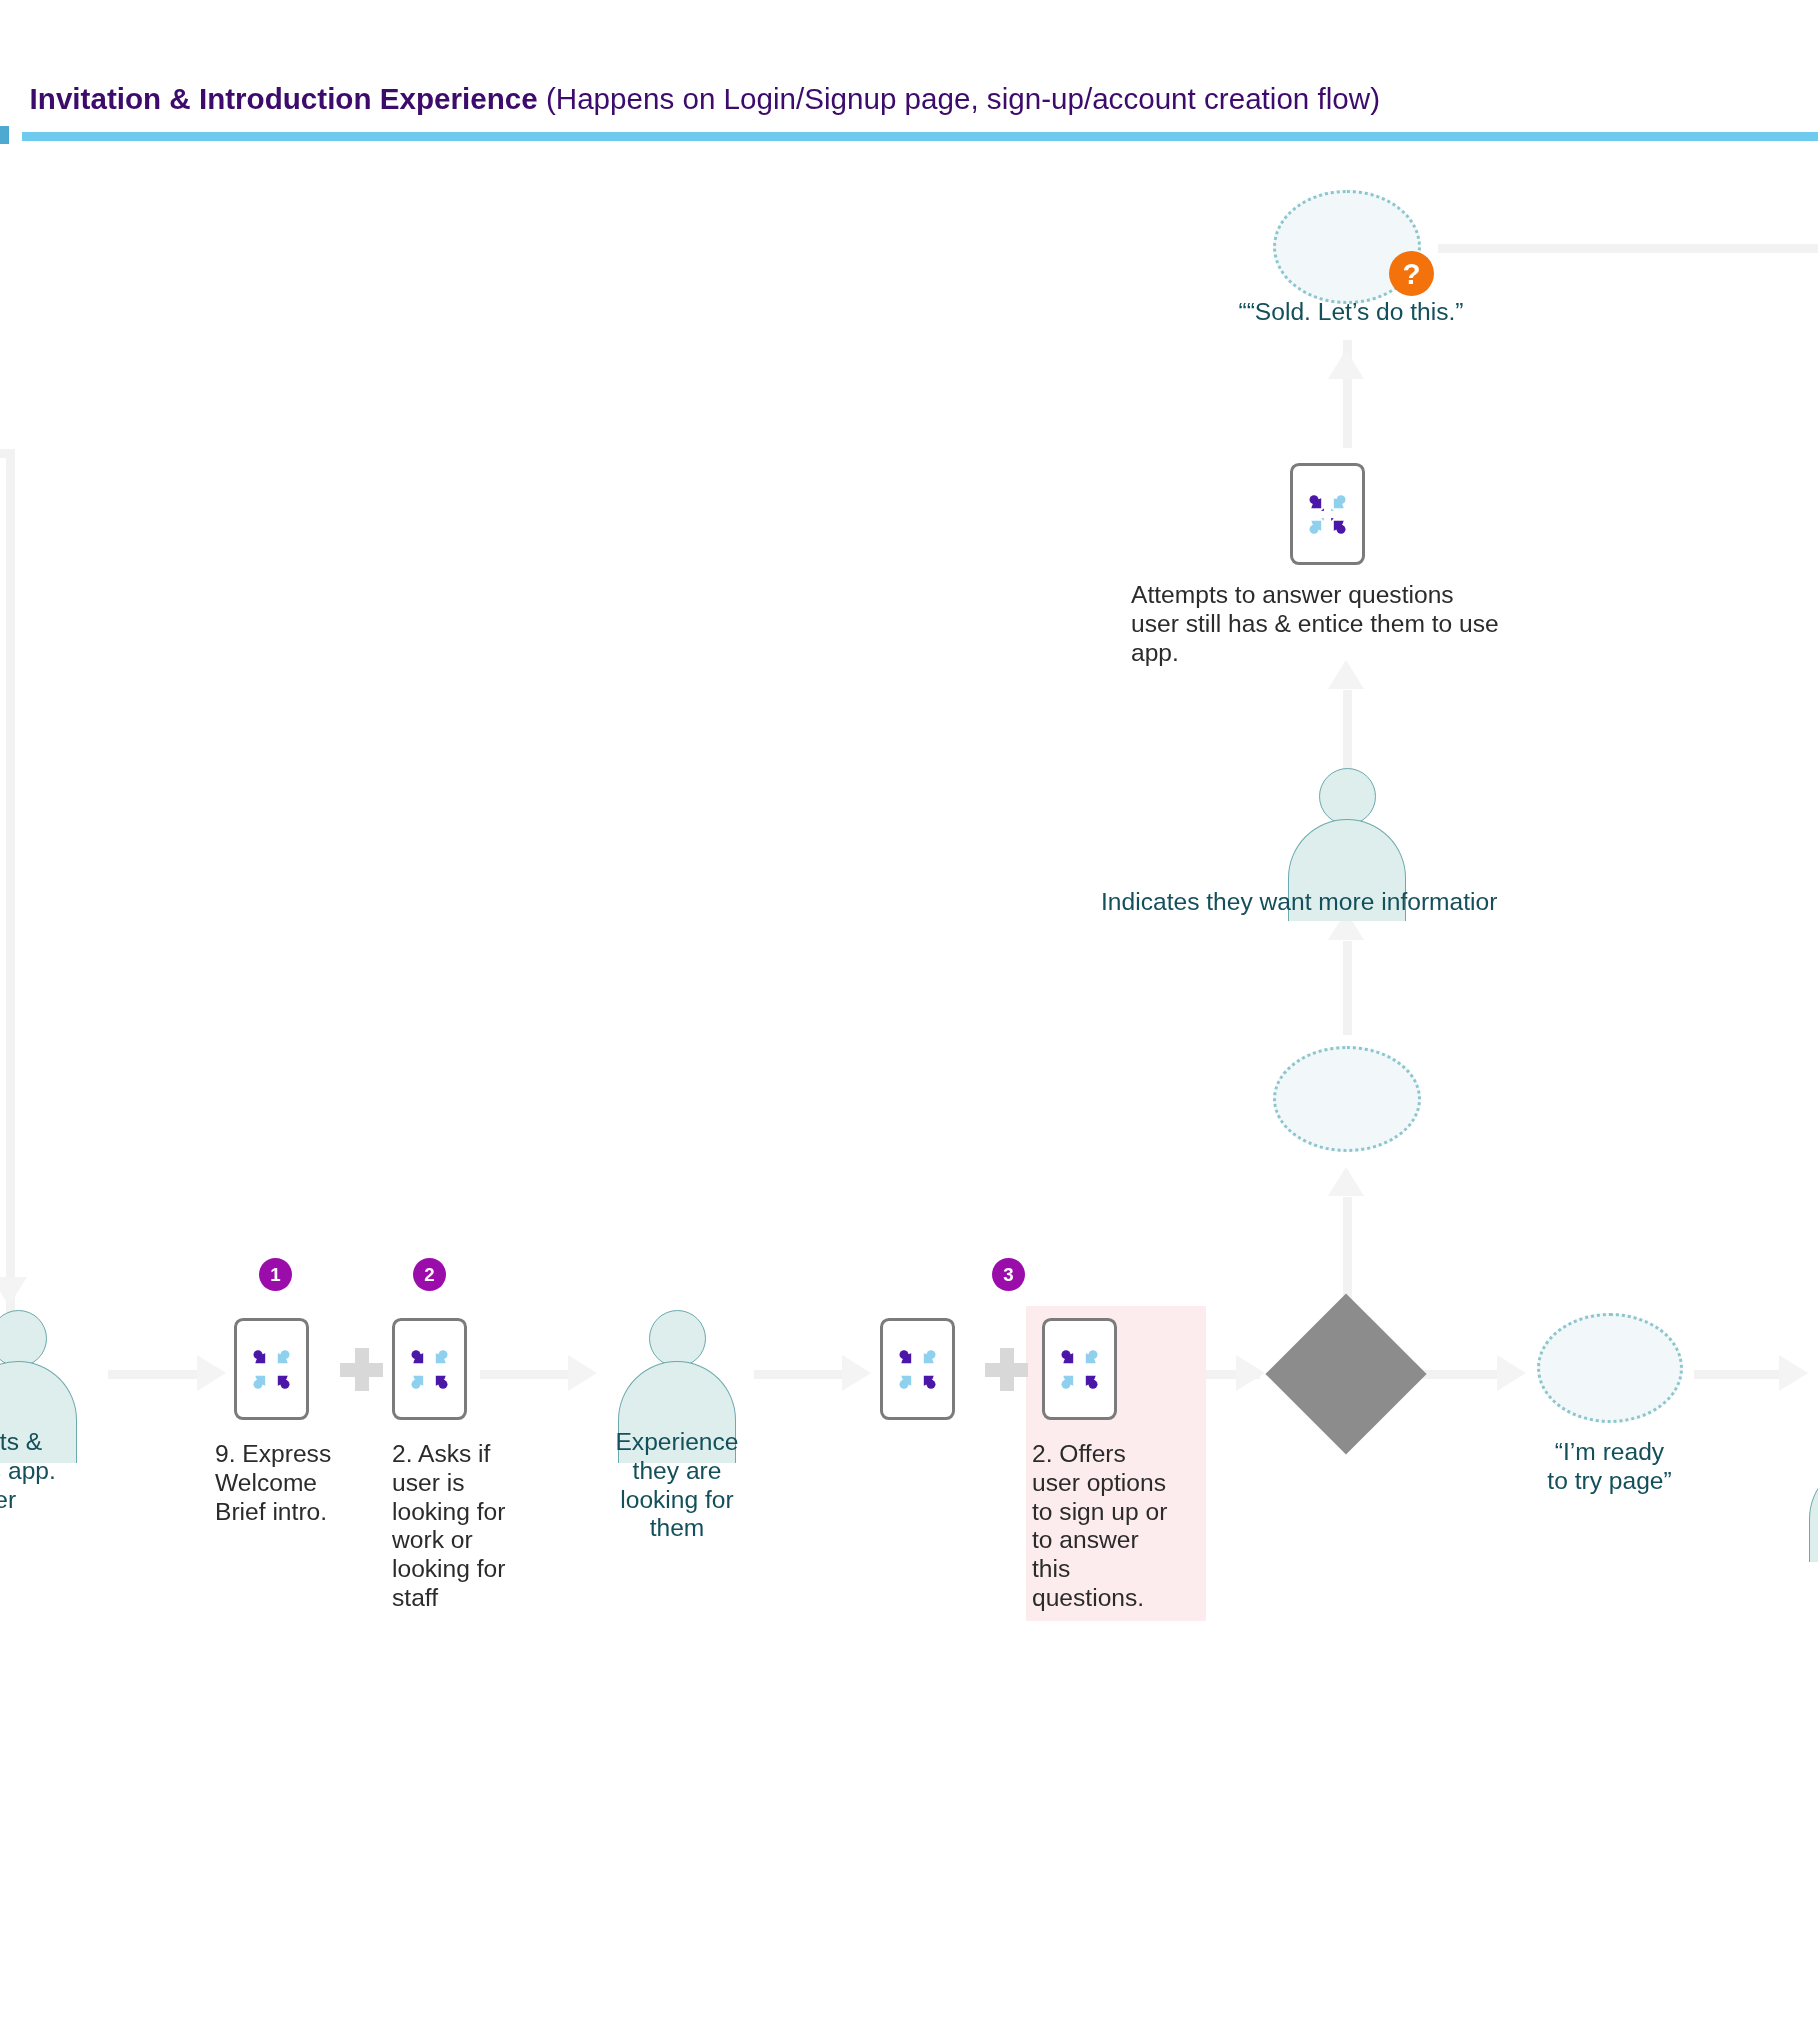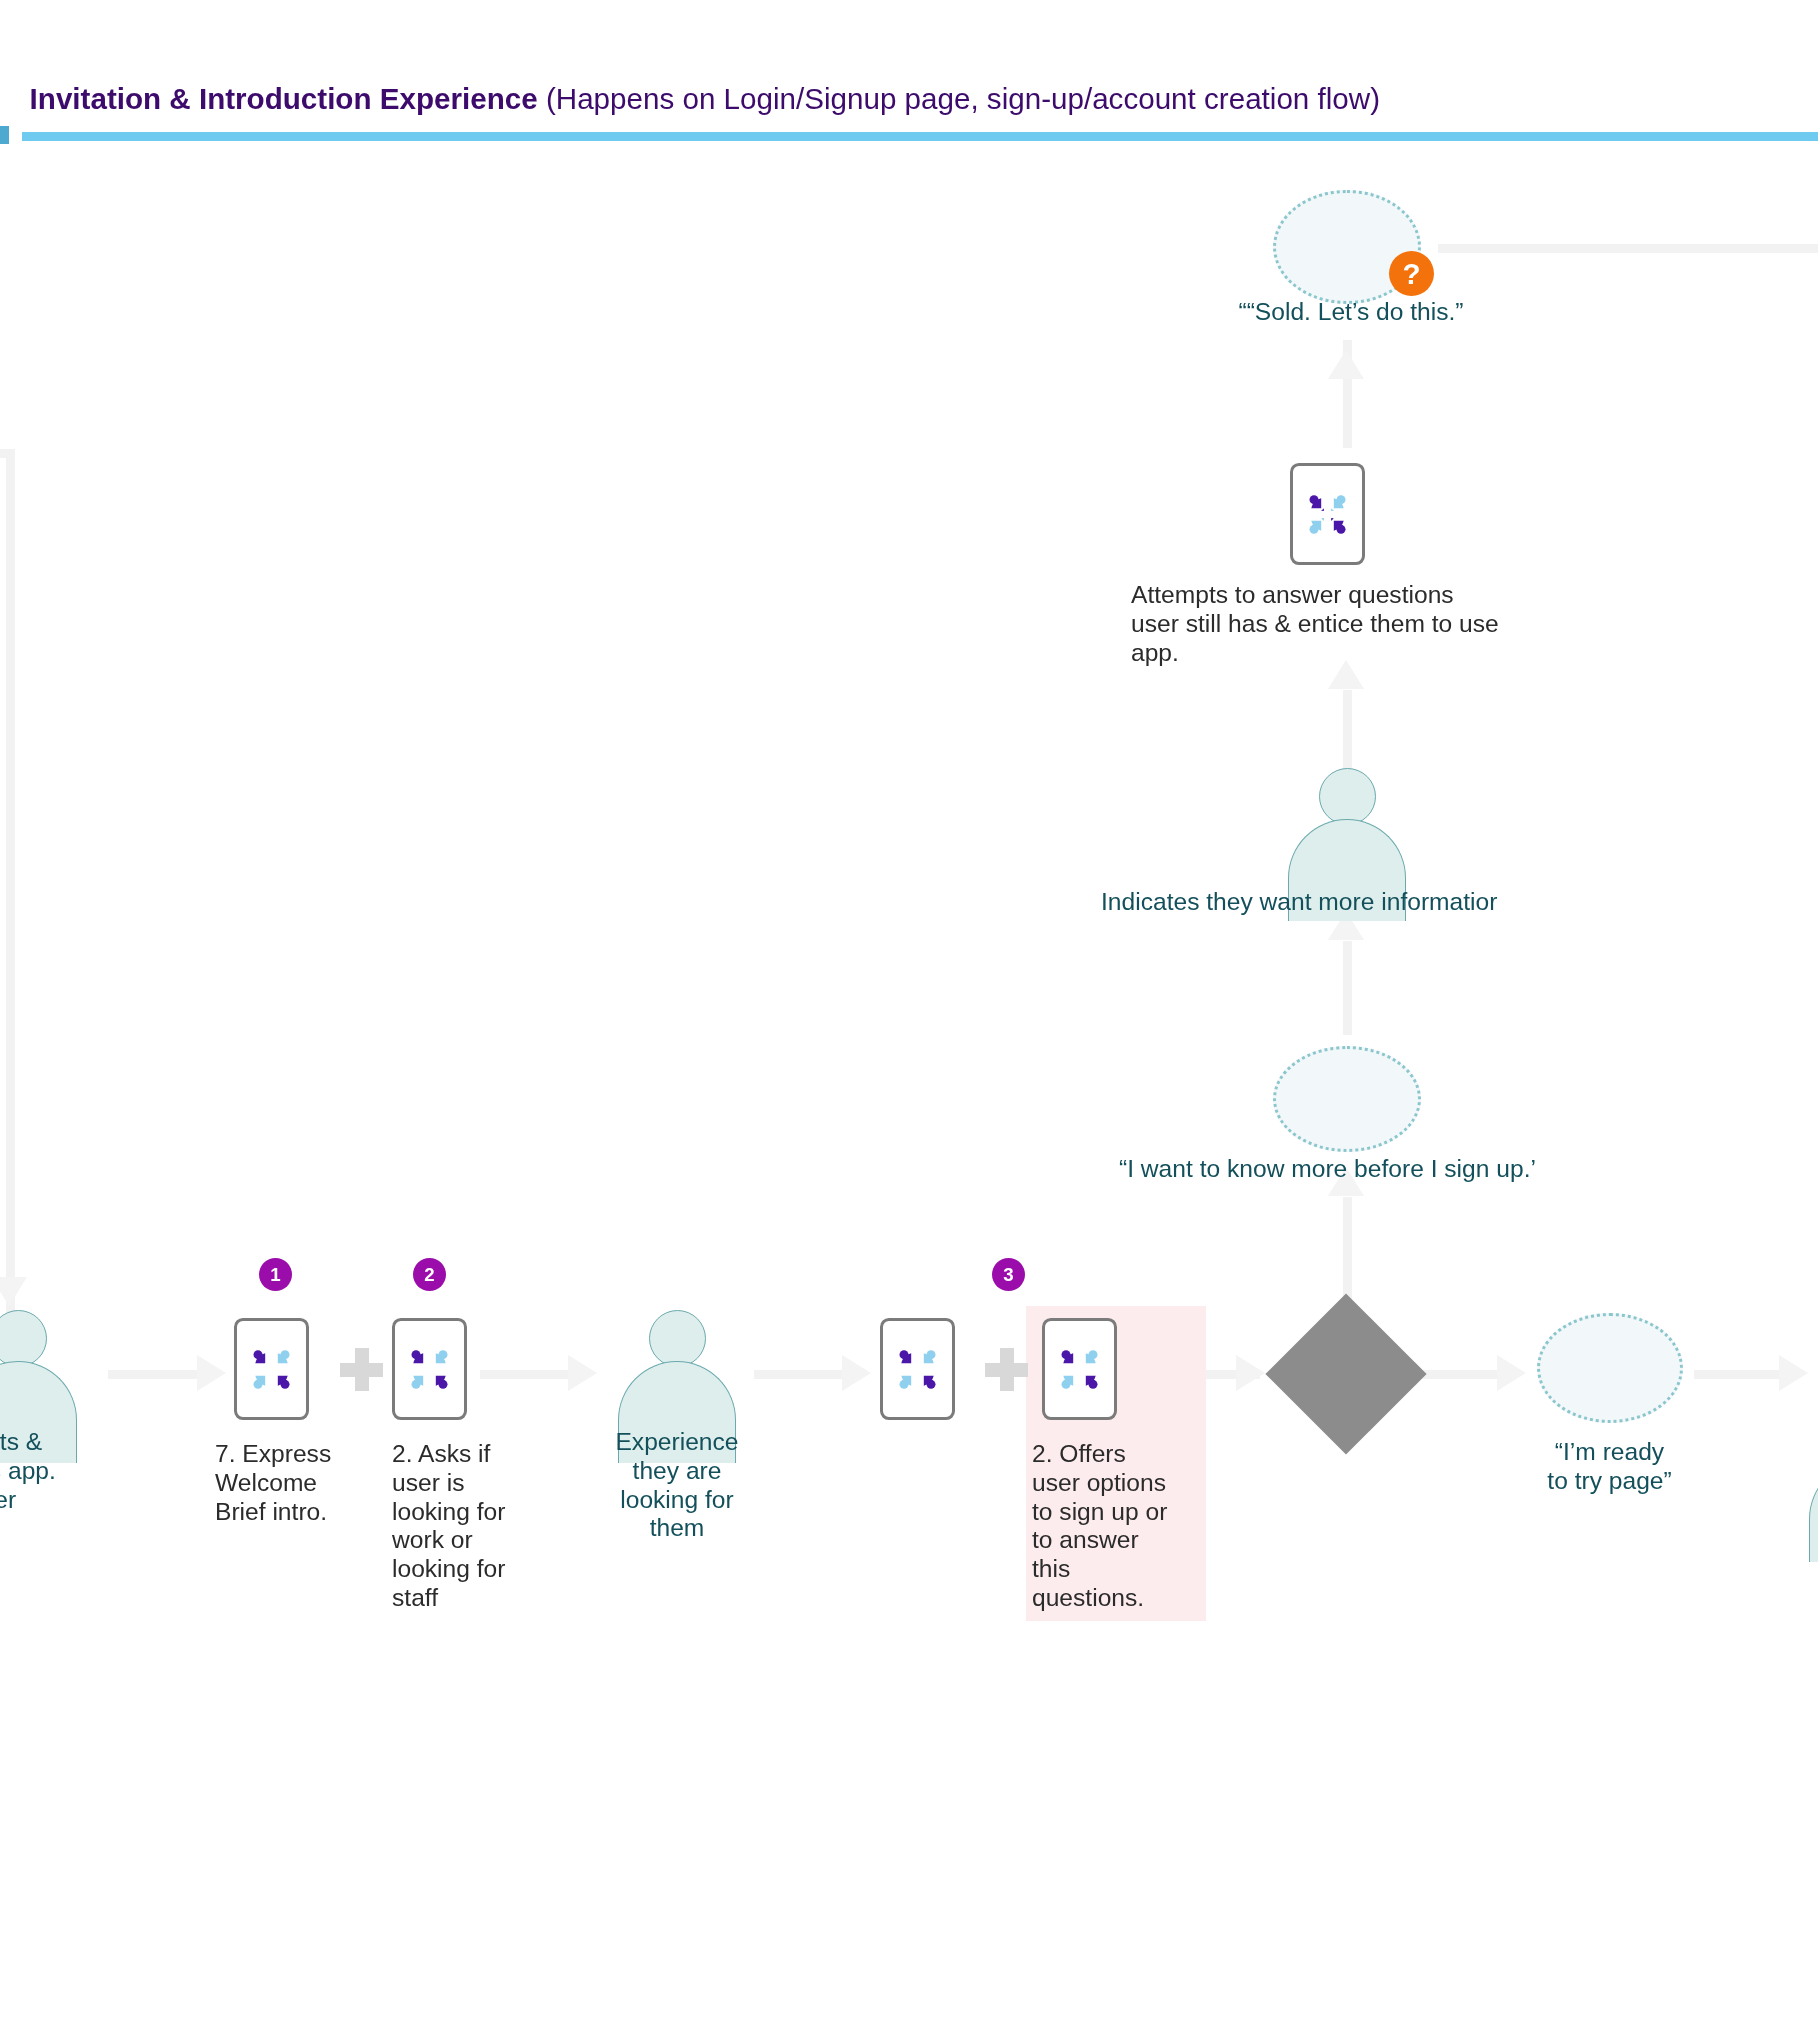--- a/index.html
+++ b/index.html
@@ -203,23 +203,20 @@
 
   <div class="person" style="left:1288px; top:768px;">
     <div class="head"></div>
     <div class="body"></div>
   </div>
   <div class="clip-wrap" style="left:1101px; top:880px; width:487px; height:39px;">
     <div class="lbl quote nowrap" style="left:0; top:8px;">Indicates they want more informatior</div>
   </div>
 
   <div class="bubble" style="left:1273px; top:1046px; width:148px; height:106px;"></div>
-  <div class="clip-wrap" style="left:1119px; top:1155px; width:496px; height:41px;">
-    <div class="lbl quote nowrap" style="left:0; top:0;">“I want to know more before I sign up.’</div>
-  </div>
 
   <div class="person" style="left:-41px; top:1310px;">
     <div class="head"></div>
     <div class="body"></div>
   </div>
   <div class="lbl quote" style="left:-33px; top:1428px; width:197px;">
     <div>Gets &amp;</div>
     <div>ers app.</div>
     <div>after</div>
   </div>
@@ -233,21 +230,21 @@
       <circle cx="80" cy="83" r="10" fill="#4b17a8"></circle>
       <path d="M14 36 A30 30 0 0 1 36 14 L36 36 Z" fill="#4b17a8"></path>
       <path d="M86 36 A30 30 0 0 0 64 14 L64 36 Z" fill="#8fd0ee"></path>
       <path d="M14 64 A30 30 0 0 0 36 86 L36 64 Z" fill="#8fd0ee"></path>
       <path d="M86 64 A30 30 0 0 1 64 86 L64 64 Z" fill="#4b17a8"></path>
       <rect x="42" y="28" width="16" height="44" fill="#ffffff"></rect>
       <rect x="28" y="42" width="44" height="16" fill="#ffffff"></rect>
     </svg>
   </div>
   <div class="lbl" style="left:215px; top:1440px; width:128px;">
-    <div>7. Express</div>
+    <div>9. Express</div>
     <div>Welcome</div>
     <div>Brief intro.</div>
   </div>
 
   <div class="plus-glyph" style="left:340px; top:1348px;"></div>
 
   <div class="num-badge" style="left:413px; top:1258px;">2</div>
   <div class="app-card" style="left:392px; top:1318px;">
     <svg viewBox="0 0 100 100">
       <circle cx="20" cy="17" r="10" fill="#4b17a8"></circle>

